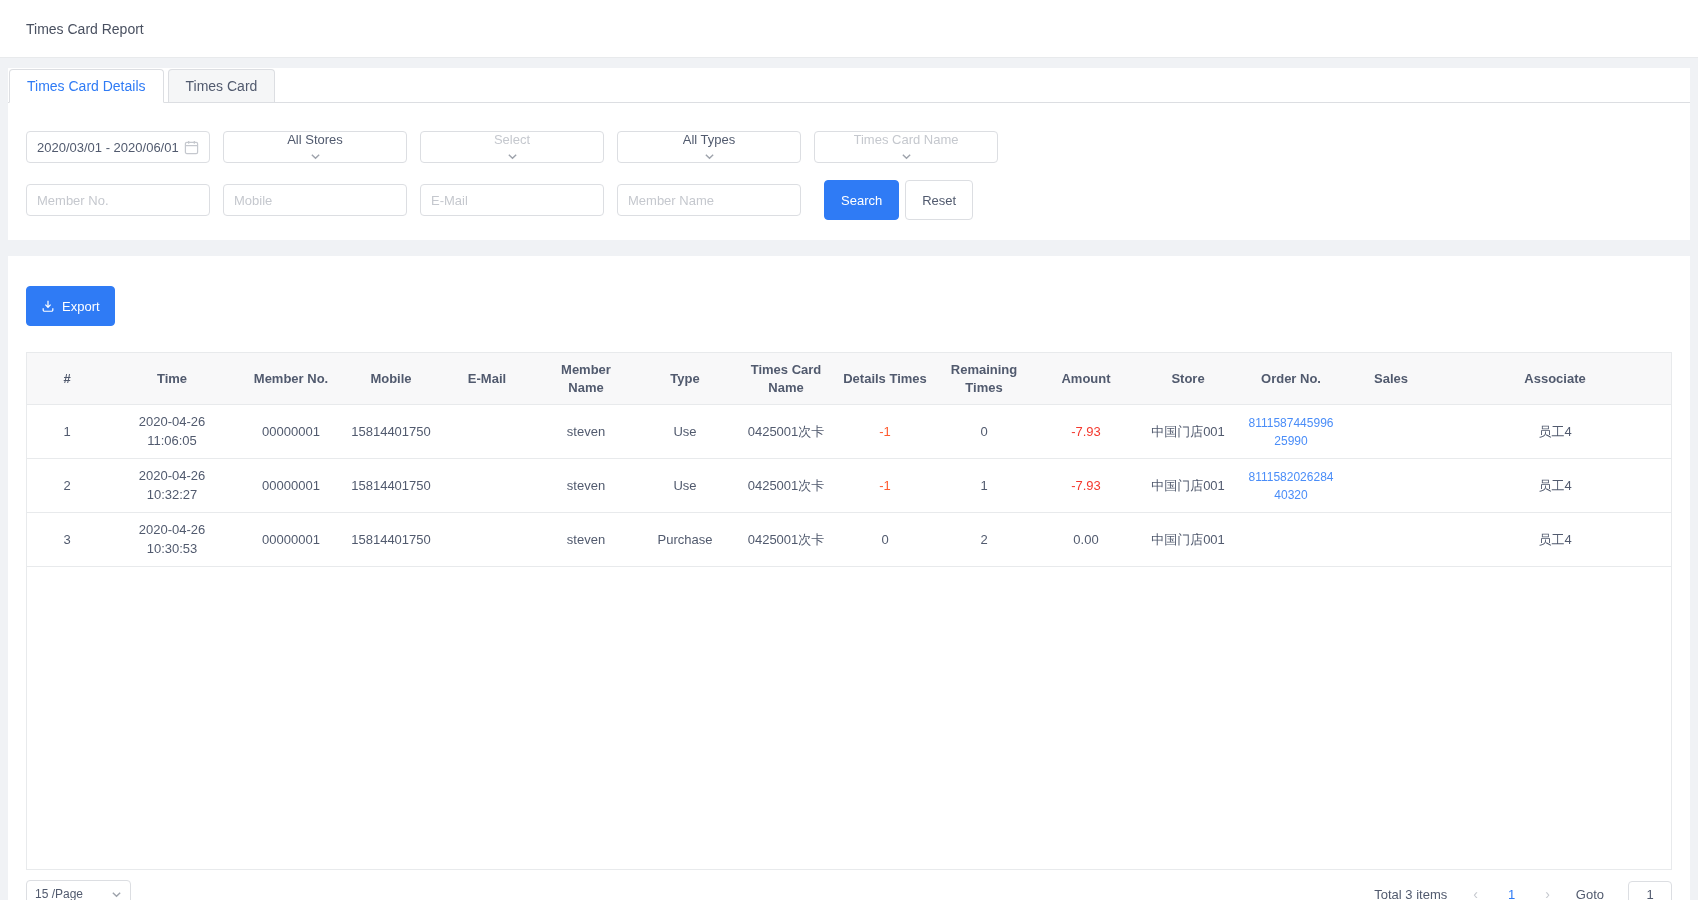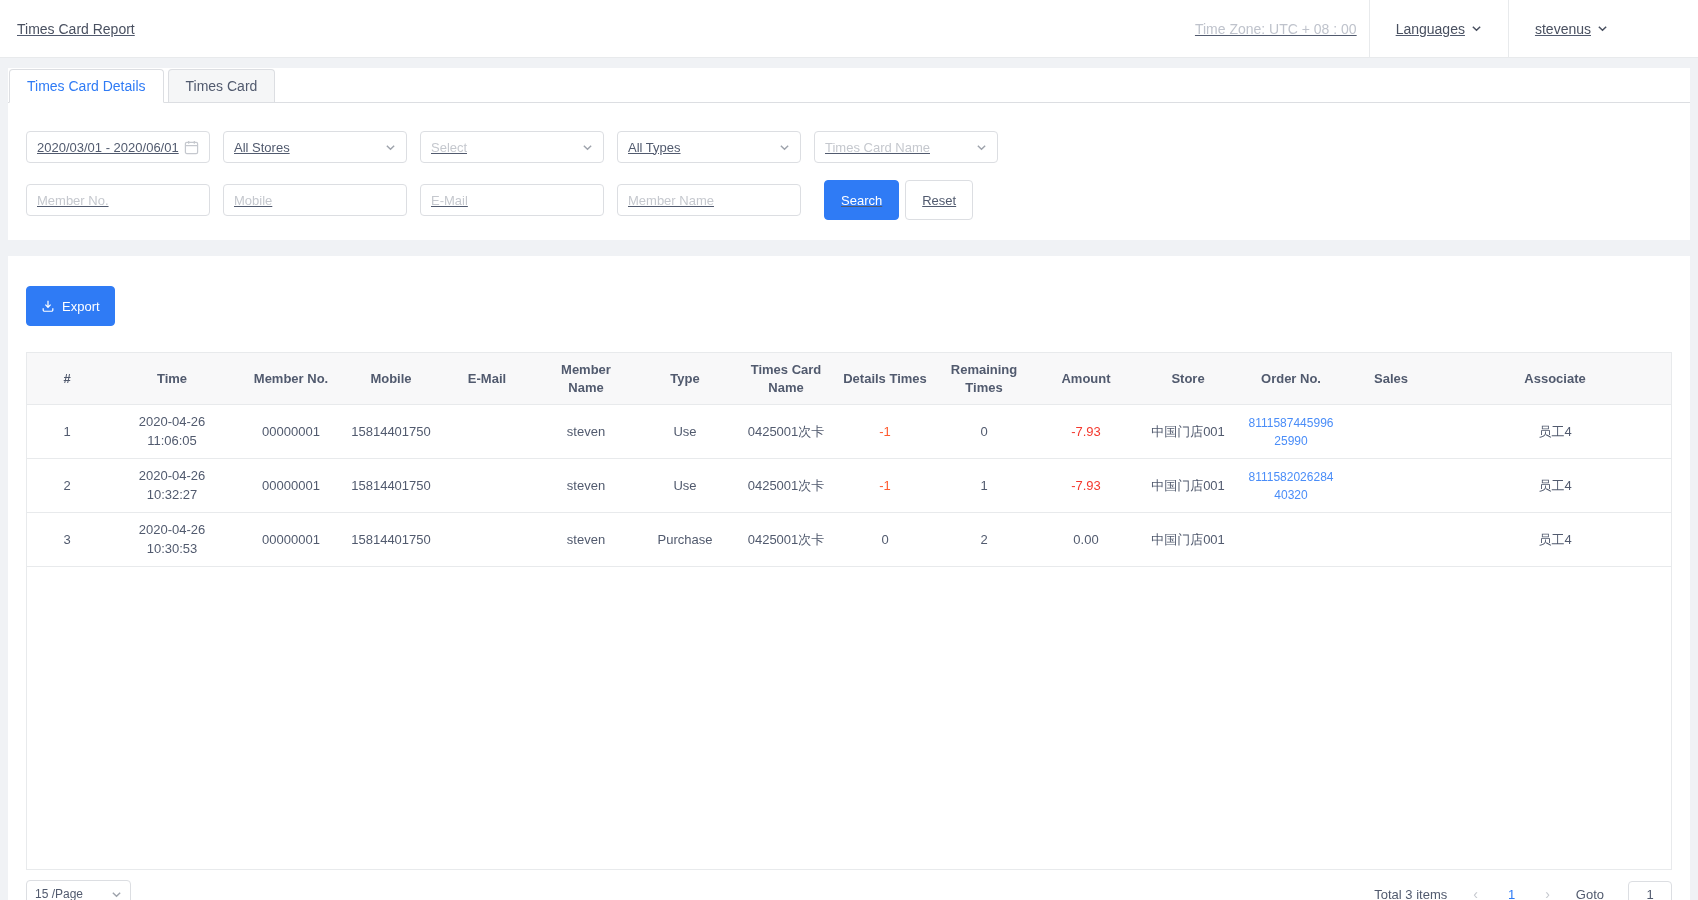--- a/index.html
+++ b/index.html
@@ -7,22 +7,21 @@
   body {
     font-family: "Liberation Sans", sans-serif;
     background: #f0f2f5;
     color: #515a6e;
     font-size: 13px;
   }
   
   .app-header {
     height: 58px; background: #fff; border-bottom: 1px solid #e8eaec;
     display: flex; align-items: center; justify-content: space-between;
-    padding-left: 17px;
-    text-decoration: underline;
+    padding-left: 26px;
   }
   .app-title { font-size: 14px; color: #495060; }
   .header-right { display: flex; align-items: stretch; height: 100%; }
   .tz-label { color: #bfc3cc; font-size: 14px; display: flex; align-items: center; padding-right: 12px; }
   .hdr-menu {
     display: flex; align-items: center; gap: 6px; padding: 0 26px;
     border-left: 1px solid #e8eaec; font-size: 14px; color: #495060; cursor: pointer;
   }
   .hdr-menu:last-child { padding-right: 90px; }
   .chev { width: 11px; height: 11px; display: inline-block; }
@@ -34,33 +33,33 @@
   
   .tabstrip { display: flex; border-bottom: 1px solid #dcdee2; padding-left: 1px; }
   .tab {
     height: 33px; display: flex; align-items: center; padding: 16px 17px;
     font-size: 14px; border: 1px solid #dcdee2; border-bottom: none;
     border-radius: 4px 4px 0 0; background: #f5f6f7; color: #515a6e;
     margin-right: 4px; cursor: pointer; position: relative; top: 1px;
   }
   .tab.active { background: #fff; color: #2f7bf5; border-bottom: 1px solid #fff; }
   
-  .filters { padding: 28px 18px 20px 18px; text-decoration: underline; }
+  .filters { padding: 28px 18px 20px 18px; }
   .filter-row { display: flex; align-items: center; margin-bottom: 17px; }
   .filter-row:last-child { margin-bottom: 0; }
   .f-item { width: 184px; margin-right: 13px; }
   .inp, .sel {
     width: 184px; height: 32px; border: 1px solid #dcdee2; border-radius: 4px;
     background: #fff; font-family: "Liberation Sans", sans-serif;
     font-size: 13px; color: #515a6e; padding: 0 10px;
     display: flex; align-items: center; justify-content: space-between;
   }
   input.inp::placeholder { color: #c5c8ce; }
   input.inp { outline: none; }
-  .sel { cursor: pointer; }
+  .sel { cursor: pointer; flex-direction: column; }
   .sel .sel-text { white-space: nowrap; overflow: hidden; }
   .sel.is-placeholder .sel-text { color: #c5c8ce; }
   .sel .chev svg polyline { stroke: #9ea3ac; }
   .cal-icon { width: 15px; height: 15px; }
   .btn {
     height: 40px; border-radius: 4px; font-size: 13px; cursor: pointer;
     font-family: "Liberation Sans", sans-serif;
     border: 1px solid #dcdee2; background: #fff; color: #515a6e; padding: 0 16px;
   }
   .btn-primary { background: #2f7bf5; border-color: #2f7bf5; color: #fff; }
@@ -101,39 +100,20 @@
     width: 44px; height: 26px; border: 1px solid #dcdee2; border-radius: 4px;
     text-align: center; font-size: 13px; color: #515a6e; outline: none;
     font-family: "Liberation Sans", sans-serif;
   }
 </style>
 </head>
 <body>
 
 <div class="app-header">
   <div class="app-title">Times Card Report</div>
-  <div class="header-right">
-    <div class="tz-label">Time Zone: UTC + 08 : 00</div>
-    <div class="hdr-menu">
-      <span>Languages</span>
-      <span class="chev">
-        <svg width="11" height="11" viewBox="0 0 12 12">
-            <polyline points="2,4 6,8 10,4" fill="none" stroke="#495060" stroke-width="1.6"></polyline>
-          </svg>
-      </span>
-    </div>
-    <div class="hdr-menu">
-      <span>stevenus</span>
-      <span class="chev">
-        <svg width="11" height="11" viewBox="0 0 12 12">
-            <polyline points="2,4 6,8 10,4" fill="none" stroke="#495060" stroke-width="1.6"></polyline>
-          </svg>
-      </span>
-    </div>
-  </div>
 </div>
 
 <div class="page">
 
   <div class="panel panel-filters">
     <div class="tabstrip">
       <div class="tab active">Times Card Details</div>
       <div class="tab">Times Card</div>
     </div>
     <div class="filters">

